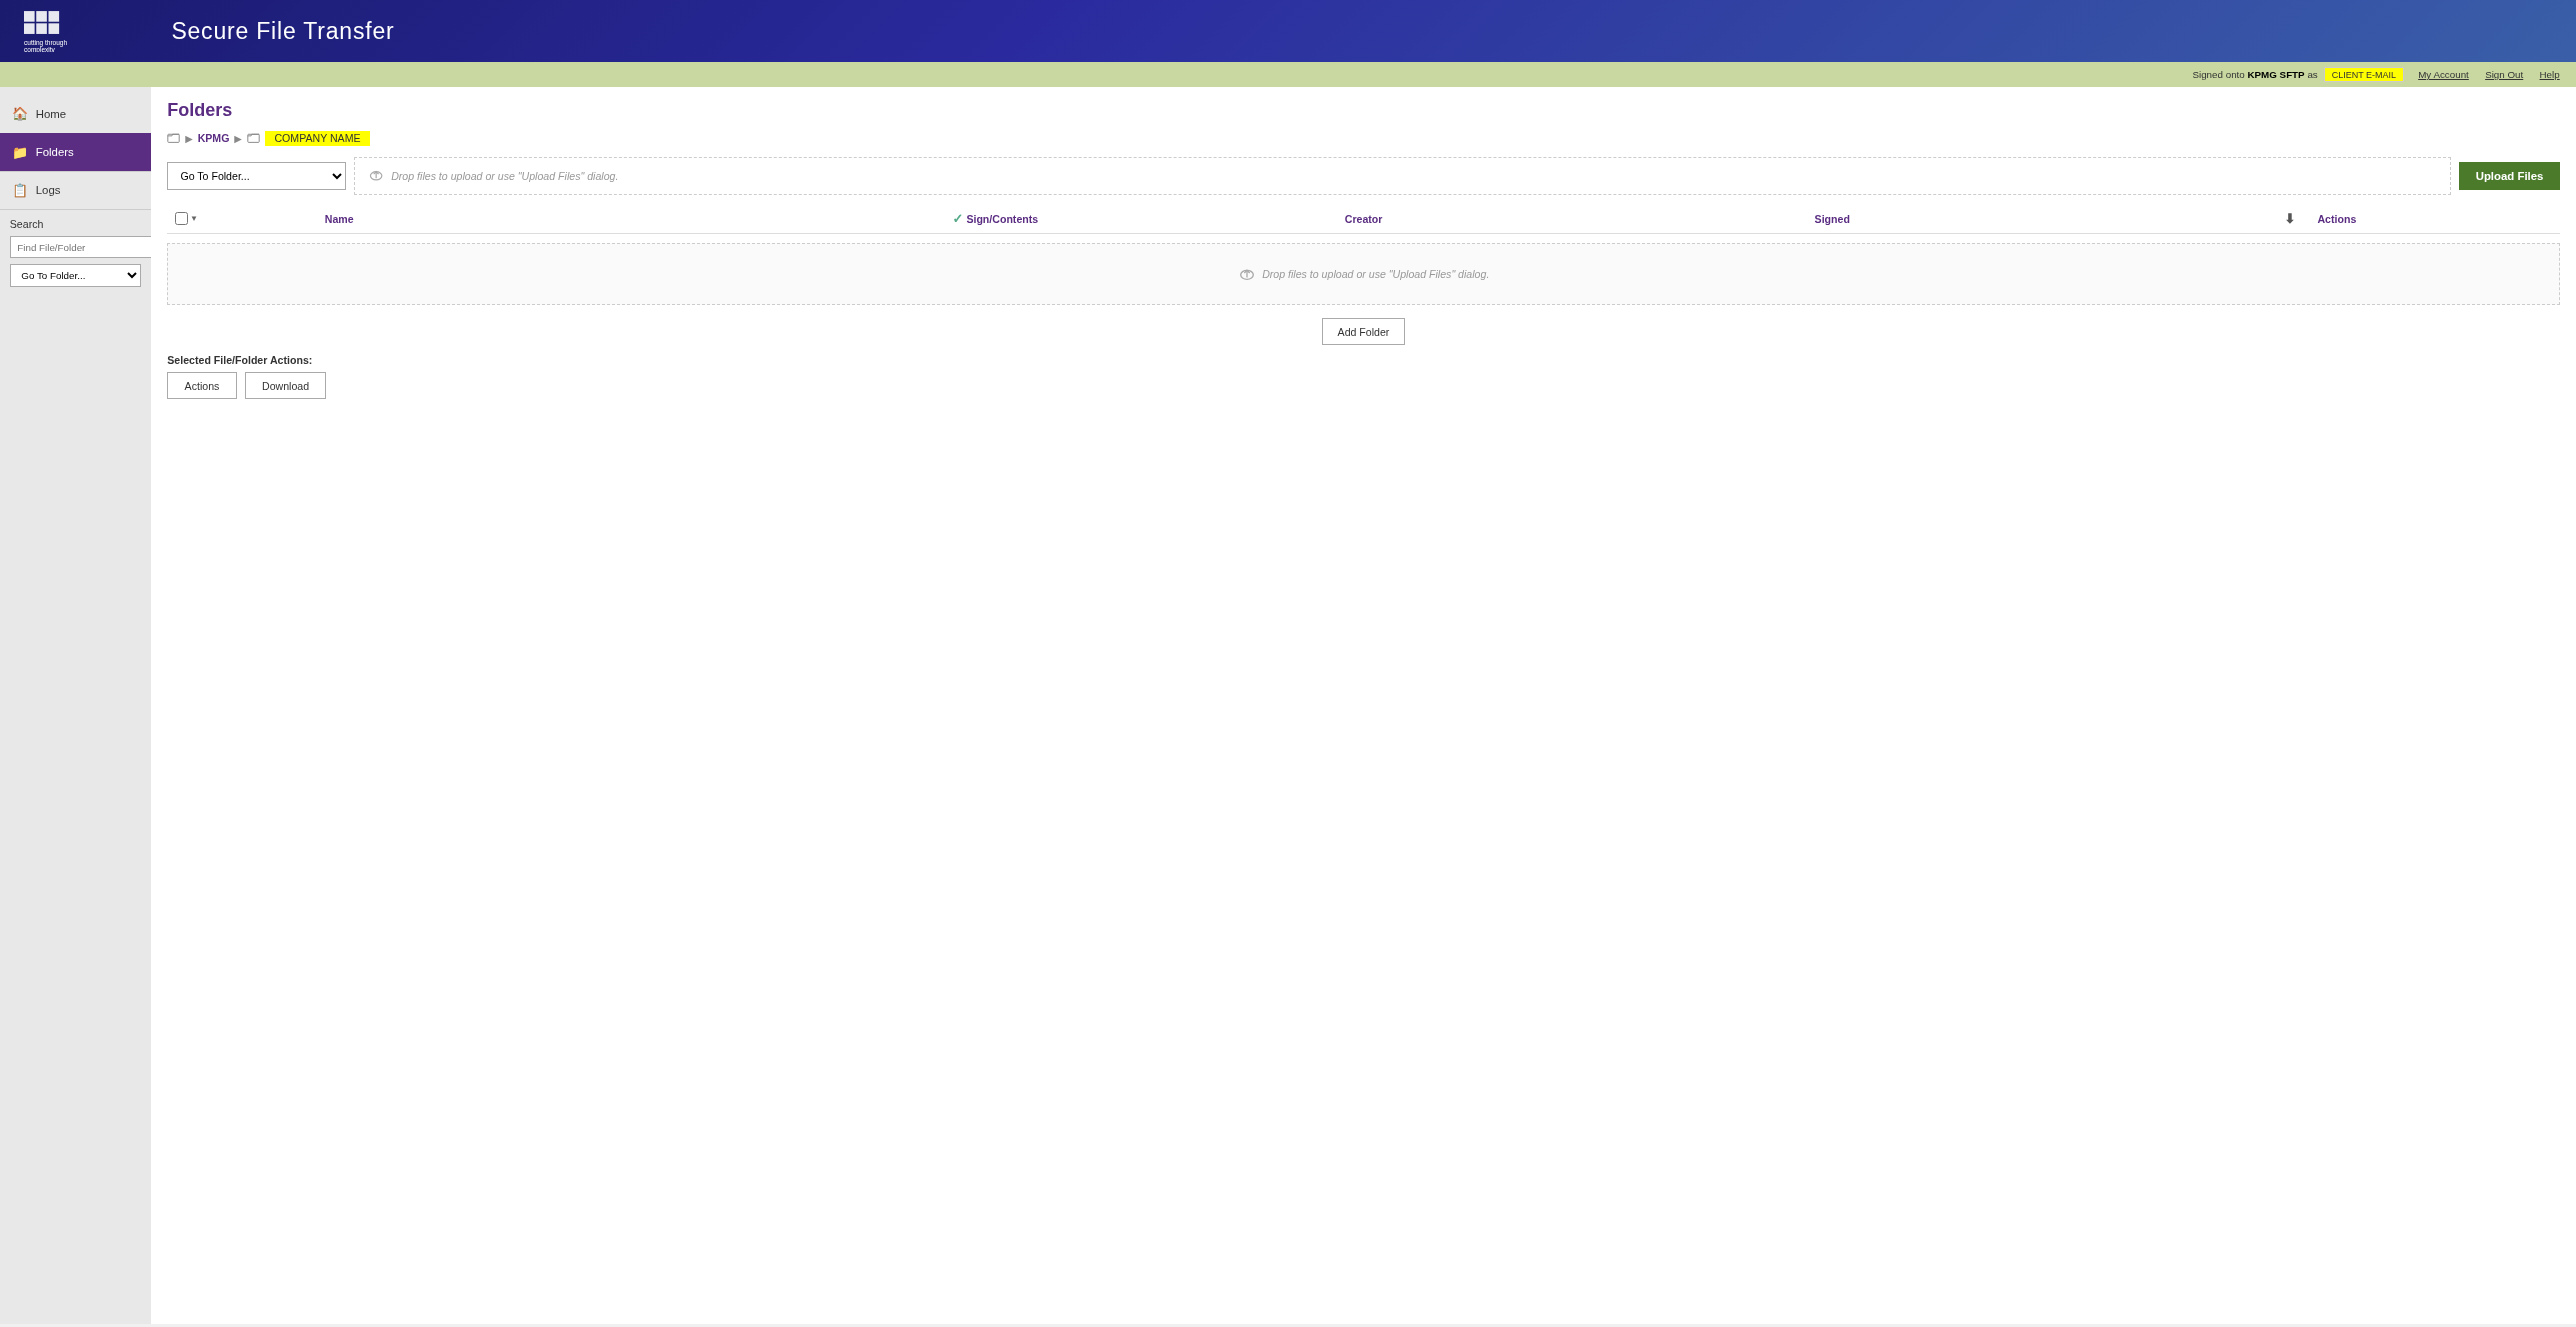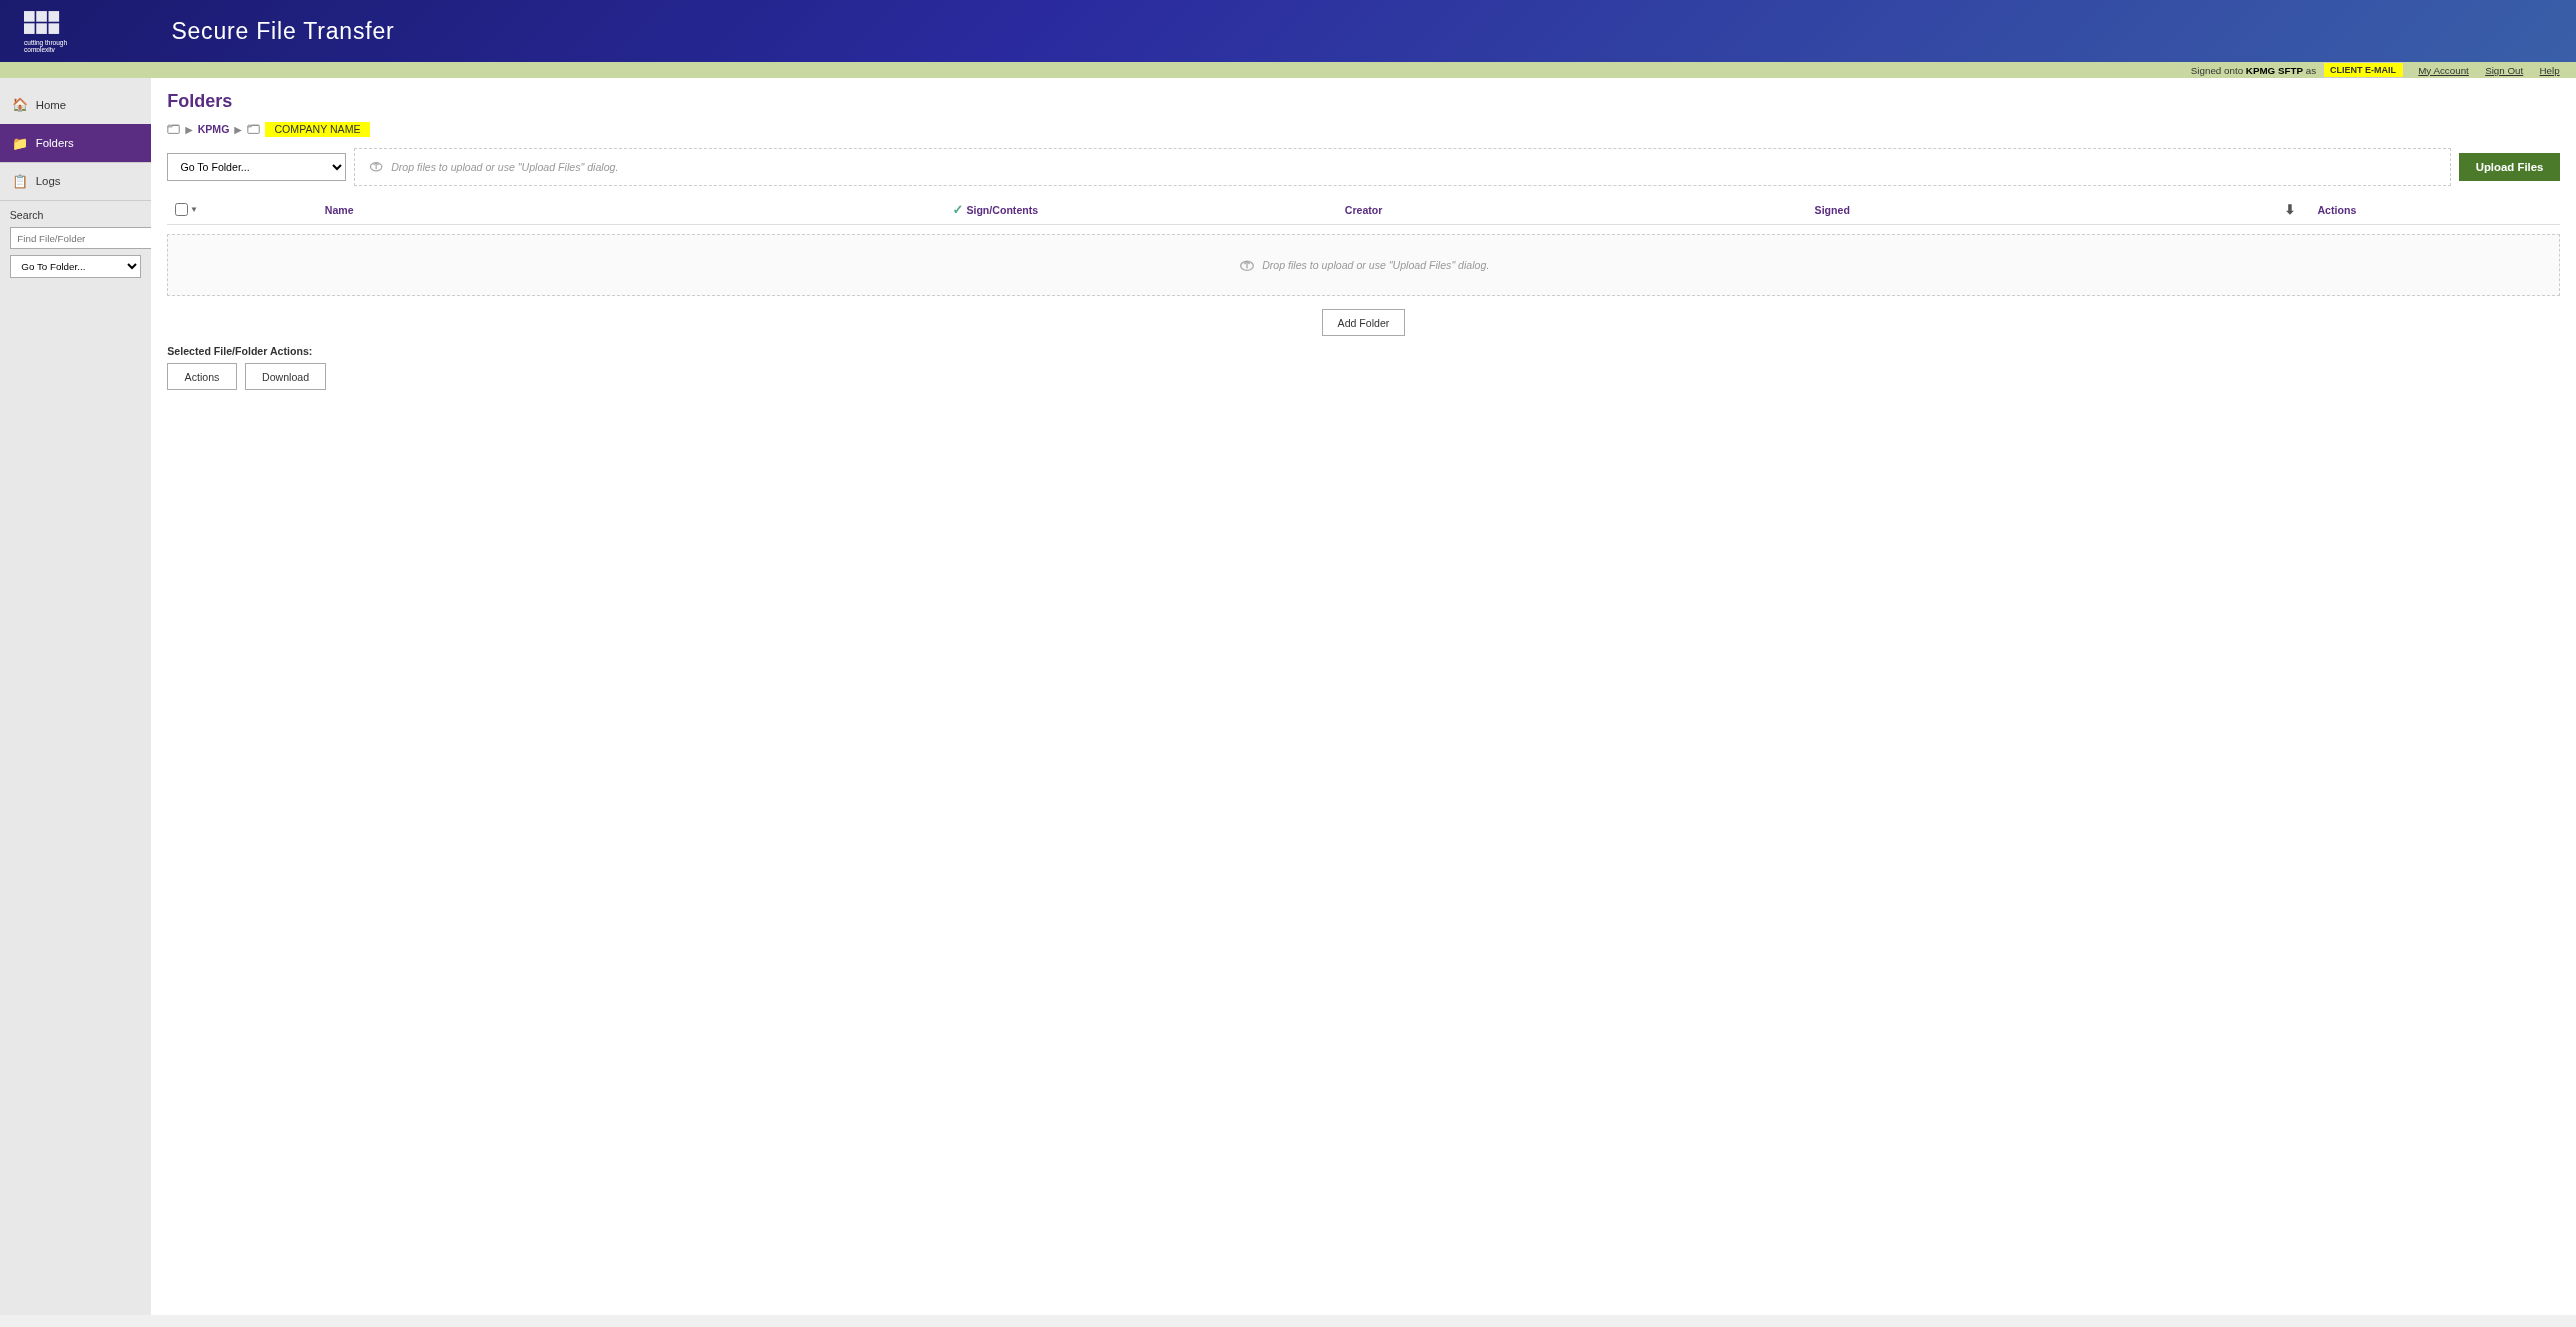--- a/index.html
+++ b/index.html
@@ -27,35 +27,35 @@
       color: white;
       font-size: 23px;
       font-weight: 300;
       letter-spacing: 0.8px;
       margin-left: 98px;
     }
 
     
     .top-bar {
       background: #c8d8a0;
-      height: 16px;
+      height: 25px;
       display: flex;
       align-items: center;
       justify-content: flex-end;
       padding: 0 16.3px;
       gap: 6.5px;
       font-size: 9.8px;
     }
     .signed-in-text { color: #333; }
     .signed-in-text strong { color: #000; }
     .client-email-badge {
       background: #ffff00;
       color: #333;
       padding: 1.6px 6.5px;
-      font-weight: bold;
+      font-weight: normal;
       font-size: 9px;
       border: 0.8px solid #ccc;
     }
     .top-bar-links {
       display: flex;
       gap: 16.3px;
       margin-left: 8.1px;
     }
     .top-bar-links a {
       color: #333;

